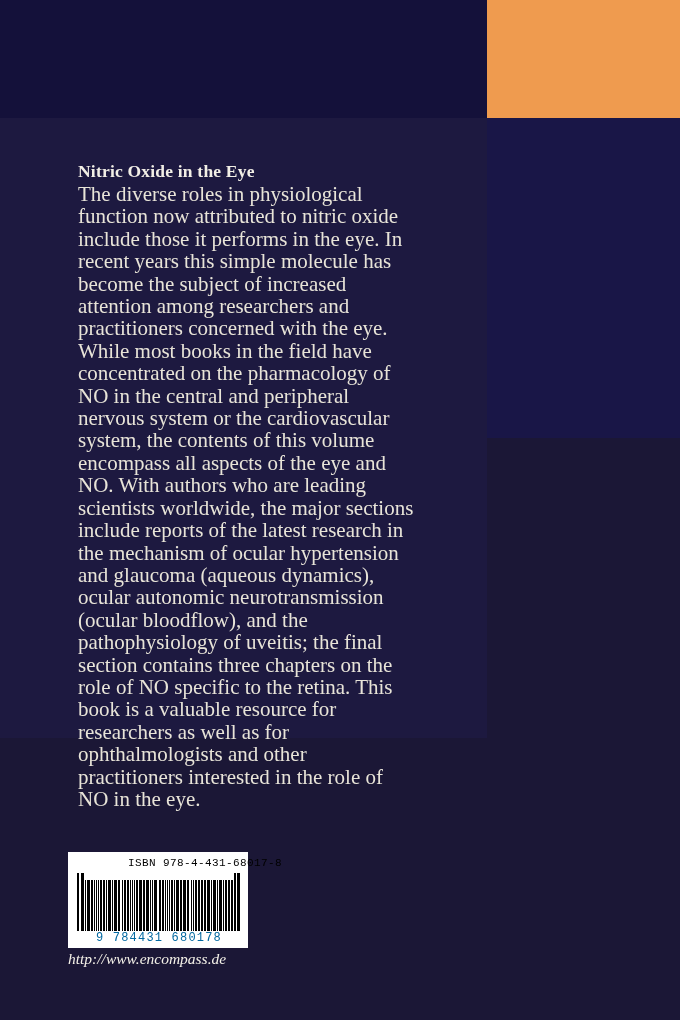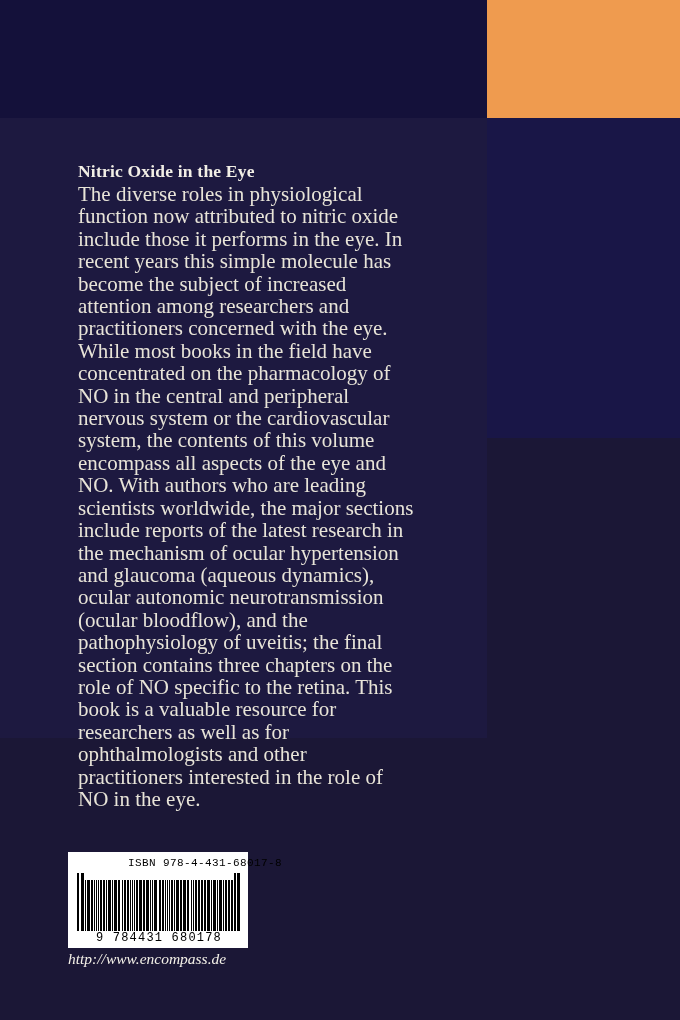--- a/index.html
+++ b/index.html
@@ -137,21 +137,21 @@
     height: 100%;
   }
   .barcode-digits {
     position: absolute;
     left: 0;
     top: 78px;
     width: 180px;
     text-align: center;
     font-family: "Liberation Mono", monospace;
     font-size: 12px;
-    color: #000000;
+    color: #0369a1;
     letter-spacing: 1.2px;
   }
   .springer-url {
     position: absolute;
     left: 68px;
     top: 950px;
     font-size: 15.5px;
     font-style: italic;
     color: #f4f1e8;
   }

